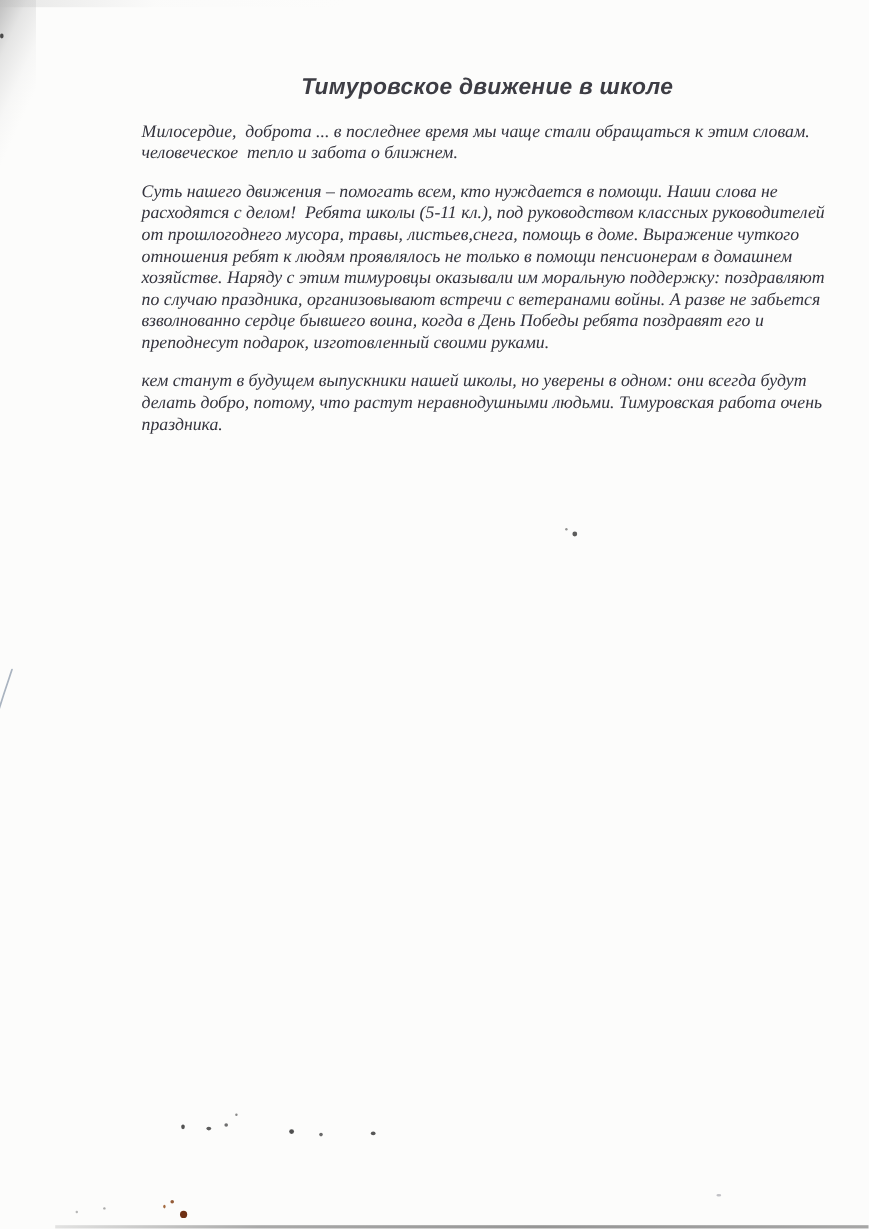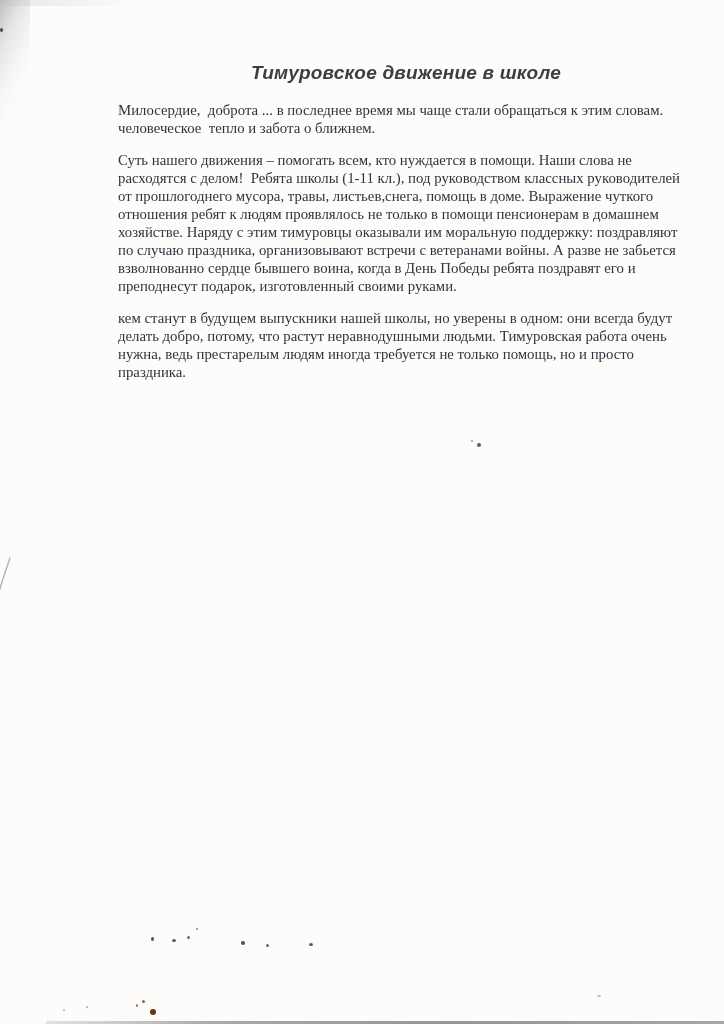--- a/index.html
+++ b/index.html
@@ -40,20 +40,21 @@
     position:absolute;
     left:118px;top:101px;width:590px;
     color:#33333d;
   }
   .paragraph{margin:0 0 14px 0;}
   .line{
     white-space:pre;
     font-size:14.8px;
     line-height:18px;
     height:18px;
+    font-style:italic;
   }
   .pen-mark{position:absolute;left:0;top:550px;pointer-events:none;}
   .speck{position:absolute;border-radius:50%;}
 </style>
 </head>
 <body>
 
 <div class="page">
 
   <div class="corner-shadow"></div>
@@ -61,32 +62,31 @@
 
   <h1 class="title">Тимуровское движение в школе</h1>
 
   <div class="body-text" id="paragraphs">
       <div class="paragraph">
         <div class="line">Милосердие,  доброта ... в последнее время мы чаще стали обращаться к этим словам.</div>
         <div class="line">человеческое  тепло и забота о ближнем.</div>
       </div>
       <div class="paragraph">
         <div class="line">Суть нашего движения – помогать всем, кто нуждается в помощи. Наши слова не</div>
-        <div class="line">расходятся с делом!  Ребята школы (1-11 кл.), под руководством классных руководителей</div>
+        <div class="line">расходятся с делом!  Ребята школы (5-11 кл.), под руководством классных руководителей</div>
         <div class="line">от прошлогоднего мусора, травы, листьев,снега, помощь в доме. Выражение чуткого</div>
         <div class="line">отношения ребят к людям проявлялось не только в помощи пенсионерам в домашнем</div>
         <div class="line">хозяйстве. Наряду с этим тимуровцы оказывали им моральную поддержку: поздравляют</div>
         <div class="line">по случаю праздника, организовывают встречи с ветеранами войны. А разве не забьется</div>
         <div class="line">взволнованно сердце бывшего воина, когда в День Победы ребята поздравят его и</div>
         <div class="line">преподнесут подарок, изготовленный своими руками.</div>
       </div>
       <div class="paragraph">
         <div class="line">кем станут в будущем выпускники нашей школы, но уверены в одном: они всегда будут</div>
         <div class="line">делать добро, потому, что растут неравнодушными людьми. Тимуровская работа очень</div>
-        <div class="line">нужна, ведь престарелым людям иногда требуется не только помощь, но и просто</div>
         <div class="line">праздника.</div>
       </div>
     </div>
 
   <svg class="pen-mark" width="20" height="60" viewBox="0 0 20 60">
     <path d="M 10 8 C 6 20, 3 28, -2 45" fill="none" stroke-width="1.4" stroke-linecap="round" opacity="0.65" stroke="#7d8ca0"></path>
   </svg>
 
   <div id="specks">
       <div class="speck" style="left: 0px; top: 28px; width: 3px; height: 4px; background: rgb(58, 58, 58); opacity: 0.9;"></div>

